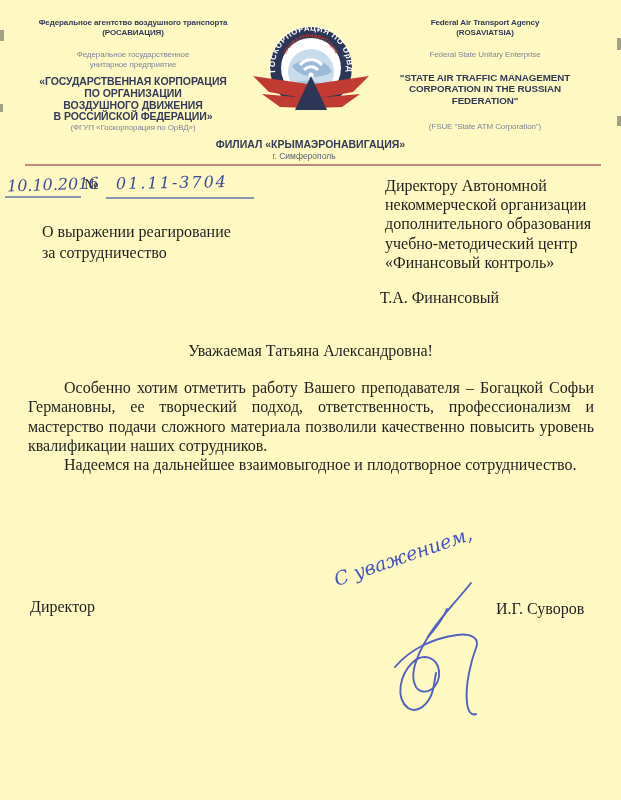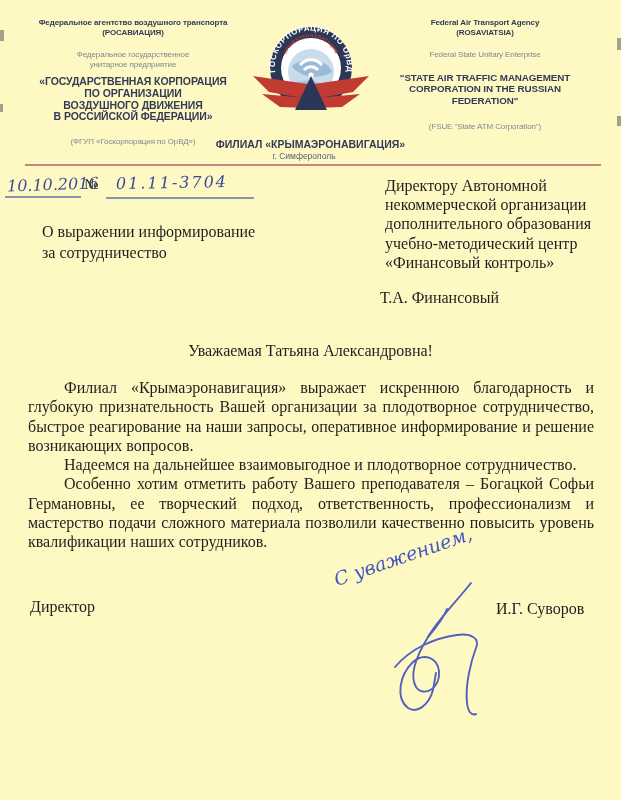--- a/index.html
+++ b/index.html
@@ -8,21 +8,21 @@
     background:#fef9c3;overflow:hidden;
     font-family:"Liberation Serif", serif;color:#1f1f1f;
   }
   
   .hdr-col{position:absolute;text-align:center;font-family:"Liberation Sans", sans-serif;letter-spacing:-0.1px;}
   .hdr-left{left:18px;top:18px;width:230px;}
   .hdr-right{left:366px;top:18px;width:238px;}
   .h-bold-sm{font-size:8px;font-weight:bold;color:#333a58;line-height:10px;}
   .h-gray-sm{font-size:8px;color:#80869a;line-height:9.5px;margin-top:12px;}
   .h-corp{font-size:10.5px;font-weight:bold;color:#333a58;line-height:11.8px;margin-top:7px;}
-  .h-abbr{font-size:8px;color:#80869a;margin-top:14px;}
+  .h-abbr{font-size:8px;color:#80869a;margin-top:0;}
   .hdr-right .h-corp{font-size:9.8px;line-height:11.6px;margin-top:12px;}
   .hdr-right .h-abbr{margin-top:16px;}
   .branch{position:absolute;left:0;top:138px;width:621px;text-align:center;
     font-family:"Liberation Sans", sans-serif;font-weight:bold;font-size:10.5px;color:#333a58;}
   .city{position:absolute;left:0;top:151px;width:608px;text-align:center;
     font-family:"Liberation Sans", sans-serif;font-size:8.5px;color:#5b6178;}
   .sep{position:absolute;left:25px;top:164px;width:576px;height:2px;background:#b5696b;opacity:.8;}
   .logo-box{position:absolute;left:250px;top:20px;width:122px;height:118px;}
   
   .hand{font-family:"DejaVu Serif", serif;font-style:italic;color:#3c4a9b;}
@@ -121,38 +121,37 @@
   <div class="city">г. Симферополь</div>
   <div class="sep"></div>
 
   <div class="hand date-hand">10.10.2016</div>
   <div class="no-sign">№</div>
   <div class="hand num-hand">01.11-3704</div>
   <div class="uline u1"></div>
   <div class="uline u2"></div>
 
   <div class="subject">
-    <div>О выражении информирование</div>
+    <div>О выражении реагирование</div>
     <div>за сотрудничество</div>
   </div>
 
   <div class="addressee">
     <div>Директору Автономной</div>
     <div>некоммерческой организации</div>
     <div>дополнительного образования</div>
     <div>учебно-методический центр</div>
     <div>«Финансовый контроль»</div>
   </div>
   <div class="addr-name">Т.А. Финансовый</div>
 
   <div class="salutation">Уважаемая Татьяна Александровна!</div>
   <div class="body-text">
-    <p>Филиал «Крымаэронавигация» выражает искреннюю благодарность и глубокую признательность Вашей организации за плодотворное сотрудничество, быстрое реагирование на наши запросы, оперативное информирование и решение возникающих вопросов.</p>
+    <p>Особенно хотим отметить работу Вашего преподавателя – Богацкой Софьи Германовны, ее творческий подход, ответственность, профессионализм и мастерство подачи сложного материала позволили качественно повысить уровень квалификации наших сотрудников.</p>
     <p>Надеемся на дальнейшее взаимовыгодное и плодотворное сотрудничество.</p>
-    <p>Особенно хотим отметить работу Вашего преподавателя – Богацкой Софьи Германовны, ее творческий подход, ответственность, профессионализм и мастерство подачи сложного материала позволили качественно повысить уровень квалификации наших сотрудников.</p>
   </div>
 
   <div class="sig-pos">Директор</div>
   <div class="closing-hand">С уважением,</div>
   <div class="sig-name">И.Г. Суворов</div>
   <svg class="sig-svg" width="125" height="145" viewBox="0 0 125 145">
     <g fill="none" stroke="#4355c0" stroke-width="1.9" stroke-linecap="round" opacity="0.92">
       <path d="M88 8 C72 28, 54 46, 45 62 C34 80, 26 100, 33 112 C41 123, 58 113, 56 96 C54 82, 40 77, 29 88 C17 100, 12 123, 25 133 C34 139, 46 130, 50 115 L53 98"></path>
       <path d="M12 92 C28 73, 52 63, 74 60 C88 58, 97 63, 93 73 C88 86, 82 110, 84 128 C85 136, 88 141, 93 139"></path>
       <path d="M45 62 C52 54, 60 44, 64 34"></path>

